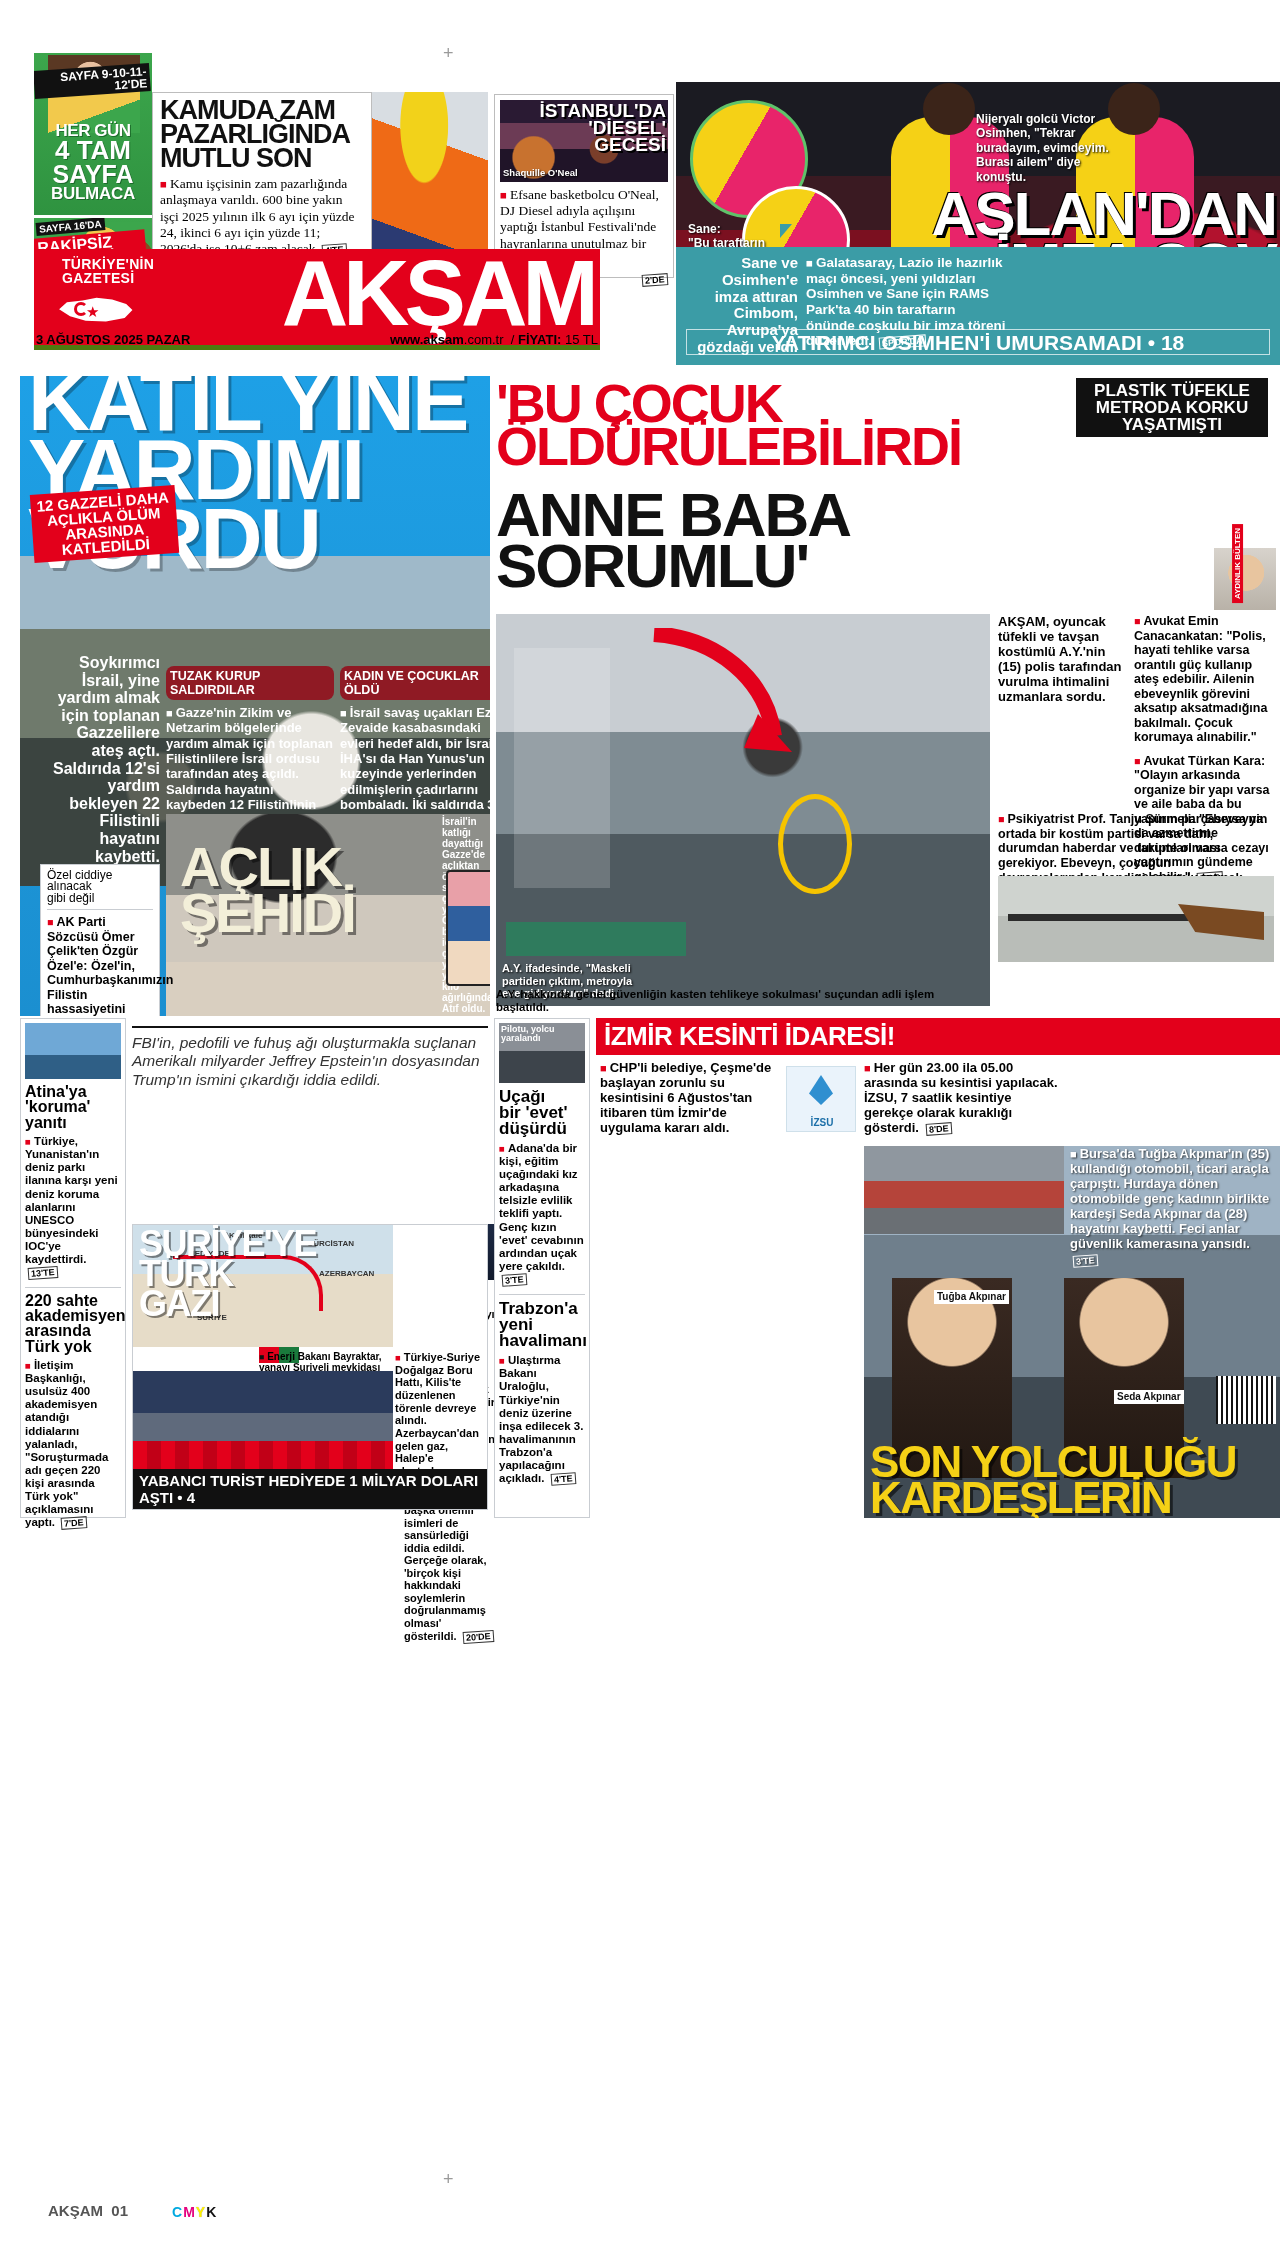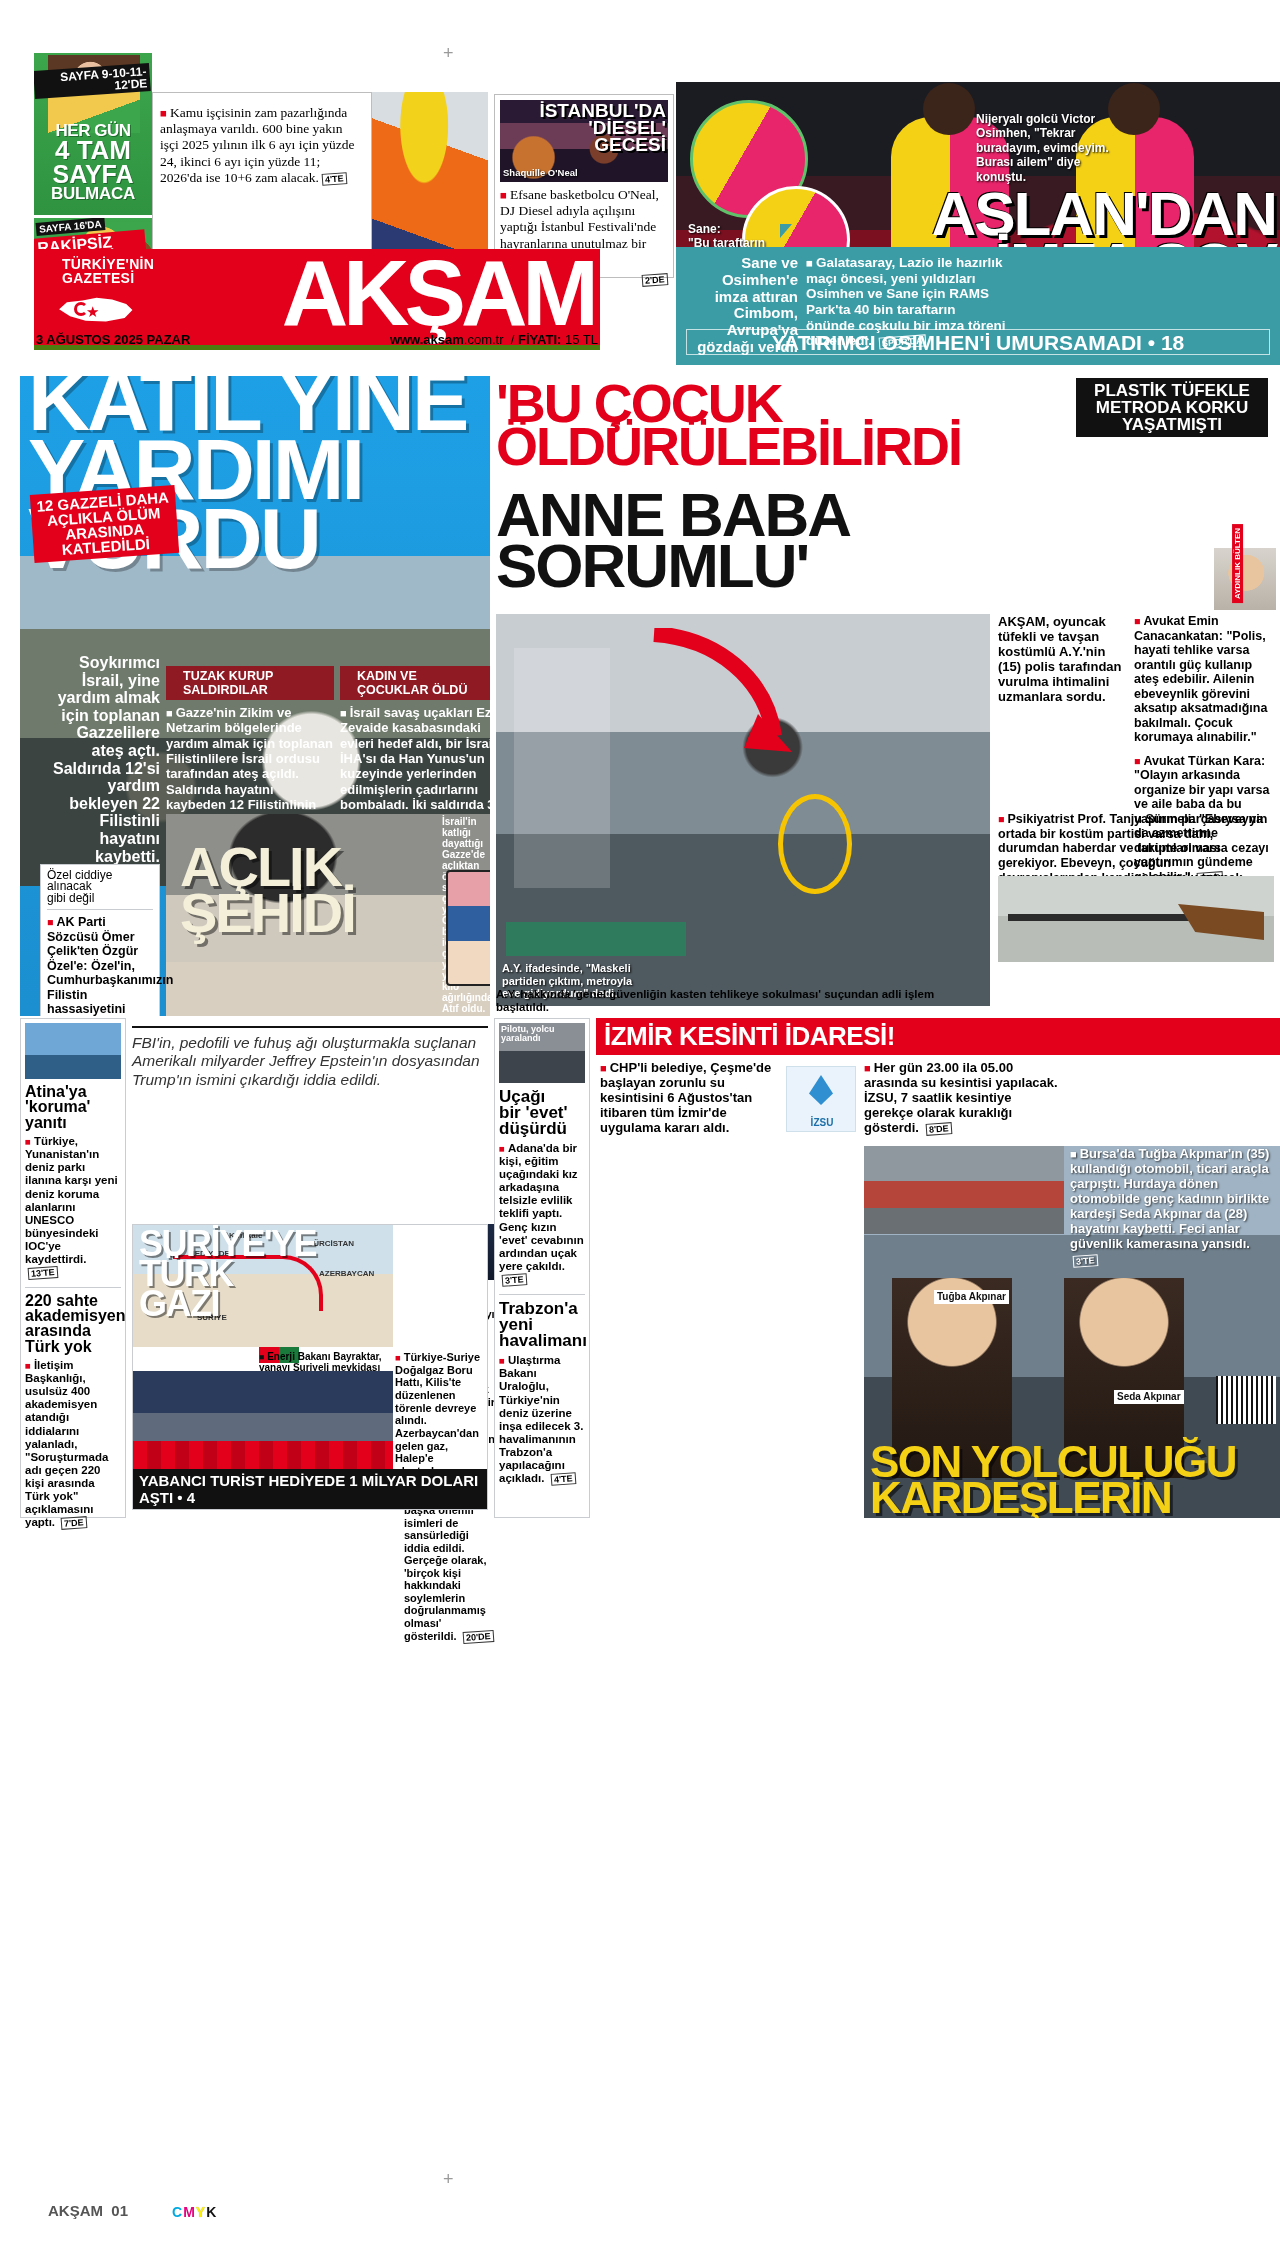--- a/index.html
+++ b/index.html
@@ -256,21 +256,21 @@
     font-family:"Liberation Sans Narrow","Liberation Sans",sans-serif; }
 
   #ml-tuzak {
     position:absolute; left:146px; top:290px; width:168px;
   }
   #ml-kadin {
     position:absolute; left:320px; top:290px; width:168px;
   }
   .sub-head {
     background:#8f1a24; color:#fff; font-weight:bold; font-size:12.5px;
-    padding:3px 17px; font-family:"Liberation Sans Narrow","Liberation Sans",sans-serif;
+    padding:3px 4px; font-family:"Liberation Sans Narrow","Liberation Sans",sans-serif;border-radius:8px;
   }
   .sub-body {
     color:#fff; font-size:13px; line-height:1.18; margin-top:5px; font-weight:bold;
     font-family:"Liberation Sans Narrow","Liberation Sans",sans-serif;
   }
   #aclik {
     position:absolute; left:146px; top:438px; width:344px; height:238px;
     overflow:hidden;
     background:
       radial-gradient(ellipse at 34% 18%, #2c2c2c 0 16%, transparent 17%),
@@ -584,20 +584,25 @@
       <div class="horse"></div>
       <div class="tg">SAYFA 16'DA</div>
       <div class="redband">
         <div>RAKİPSİZ</div>
         <div>TÜYOCU İLE</div>
       </div>
       <div class="kazanin">KAZANIN</div>
     </div>
 
     <div id="s1">
+      <h2>
+        <span>KAMUDA ZAM</span><br>
+        <span>PAZARLIĞINDA</span><br>
+        <span>MUTLU SON</span>
+      </h2>
       <p class="serif">
         <span class="sq">Kamu işçisinin zam pazarlığında anlaşmaya varıldı. 600 bine yakın işçi 2025 yılının ilk 6 ayı için yüzde 24, ikinci 6 ayı için yüzde 11; 2026'da ise 10+6 zam alacak.</span><span class="pageref arrowref">4'TE</span>
       </p>
     </div>
     <div id="s1-img" class="ph"></div>
 
     <div id="s2">
       <div class="img">
         <div class="hl">
           <i class="a">İSTANBUL'DA</i>

